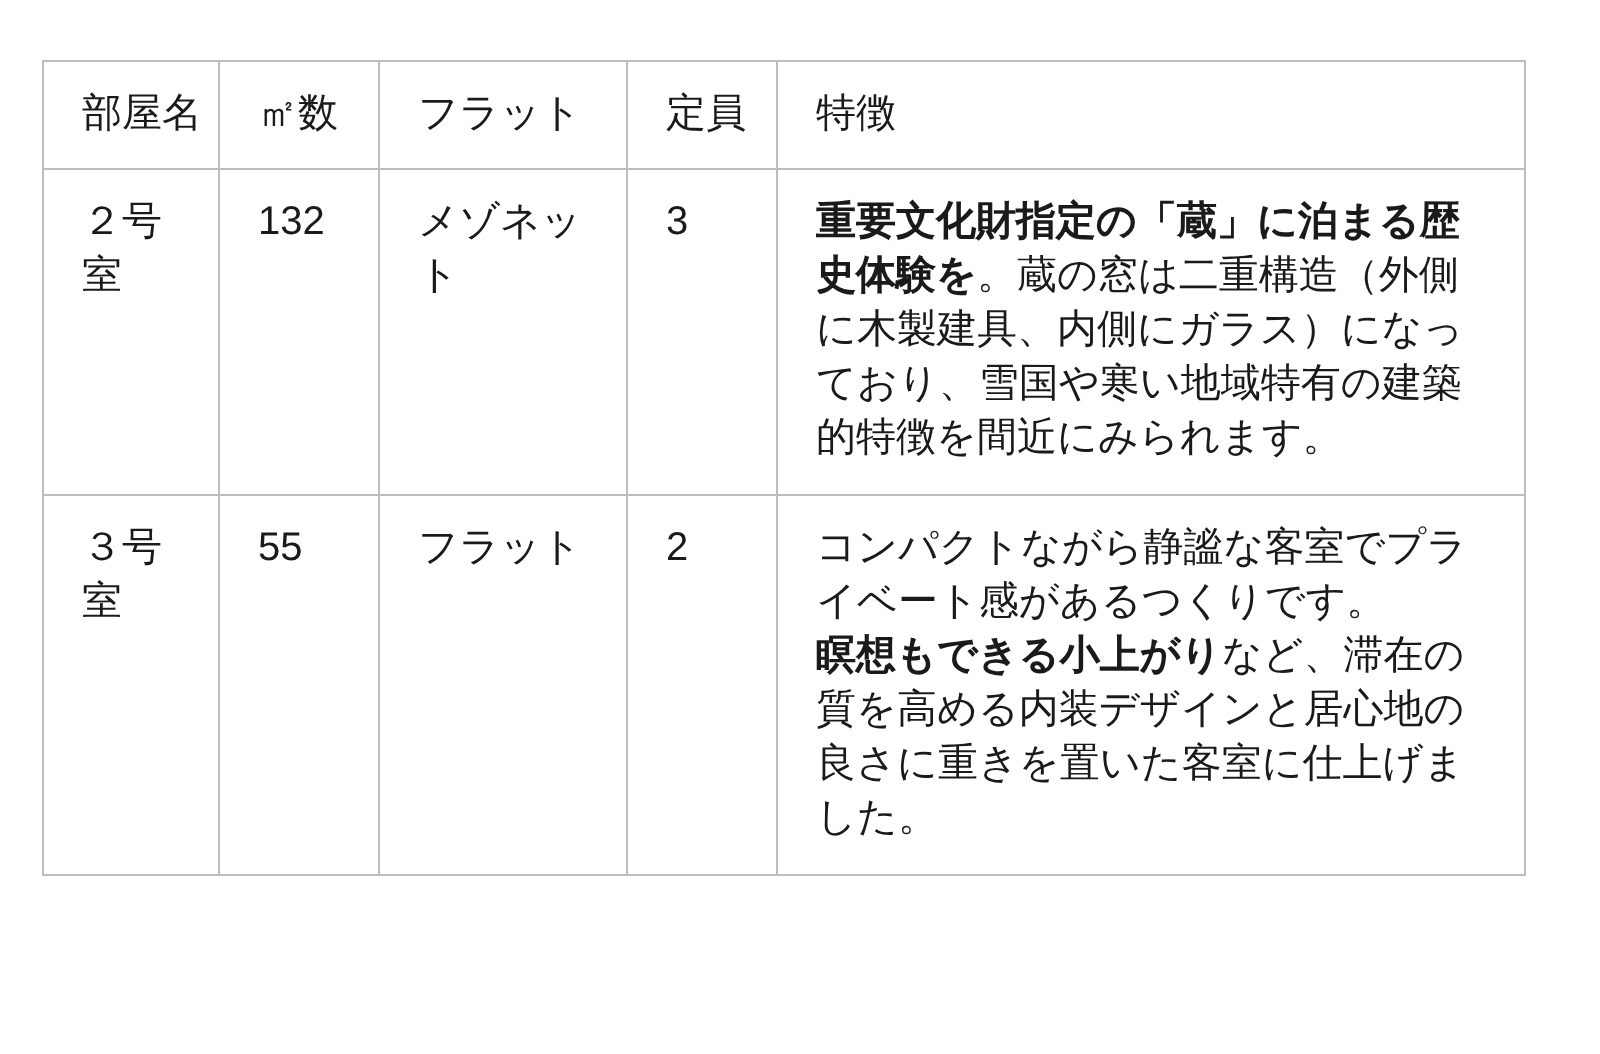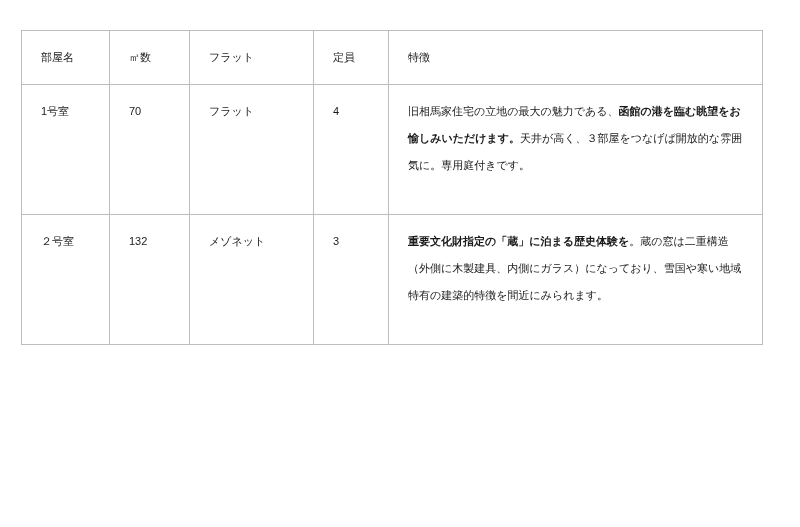--- a/index.html
+++ b/index.html
@@ -21,21 +21,21 @@
     position:absolute;
     left:21px;top:30px;
     width:741px;
     border-collapse:collapse;
     table-layout:fixed;
     background:var(--bg-color);
   }
   .room-table th,
   .room-table td{
     border:1px solid var(--border-color);
-    font-size:11px;
+    font-size:20px;
     line-height:27px;
     font-weight:400;
     color:var(--text-color);
     text-align:left;
     overflow:hidden;
   }
   .room-table thead tr{height:54px;}
   .room-table th{
     vertical-align:middle;
     padding:0 10px 0 19px;
@@ -70,28 +70,28 @@
       <tr>
         <th>部屋名</th>
         <th>㎡数</th>
         <th>フラット</th>
         <th>定員</th>
         <th>特徴</th>
       </tr>
     </thead>
     <tbody>
       <tr class="row-h130">
-        <td>1号室</td>
-        <td>70</td>
-        <td>フラット</td>
-        <td>4</td>
-        <td><span class="seg-normal">旧相馬家住宅の立地の最大の魅力である、</span><span class="seg-bold">函館の港を臨む眺望をお愉しみいただけます。</span><span class="seg-normal">天井が高く、３部屋をつなげば開放的な雰囲気に。専用庭付きです。</span></td>
-      </tr>
-      <tr class="row-h130">
         <td>２号室</td>
         <td>132</td>
         <td>メゾネット</td>
         <td>3</td>
         <td><span class="seg-bold">重要文化財指定の「蔵」に泊まる歴史体験を</span><span class="seg-normal">。蔵の窓は二重構造（外側に木製建具、内側にガラス）になっており、雪国や寒い地域特有の建築的特徴を間近にみられます。</span></td>
       </tr>
+      <tr class="row-h153">
+        <td>３号室</td>
+        <td>55</td>
+        <td>フラット</td>
+        <td>2</td>
+        <td><span class="seg-normal">コンパクトながら静謐な客室でプライベート感があるつくりです。</span><br><span class="seg-bold">瞑想もできる小上がり</span><span class="seg-normal">など、滞在の質を高める内装デザインと居心地の良さに重きを置いた客室に仕上げました。</span></td>
+      </tr>
     </tbody>
   </table>
 </div>
 
 </body></html>

